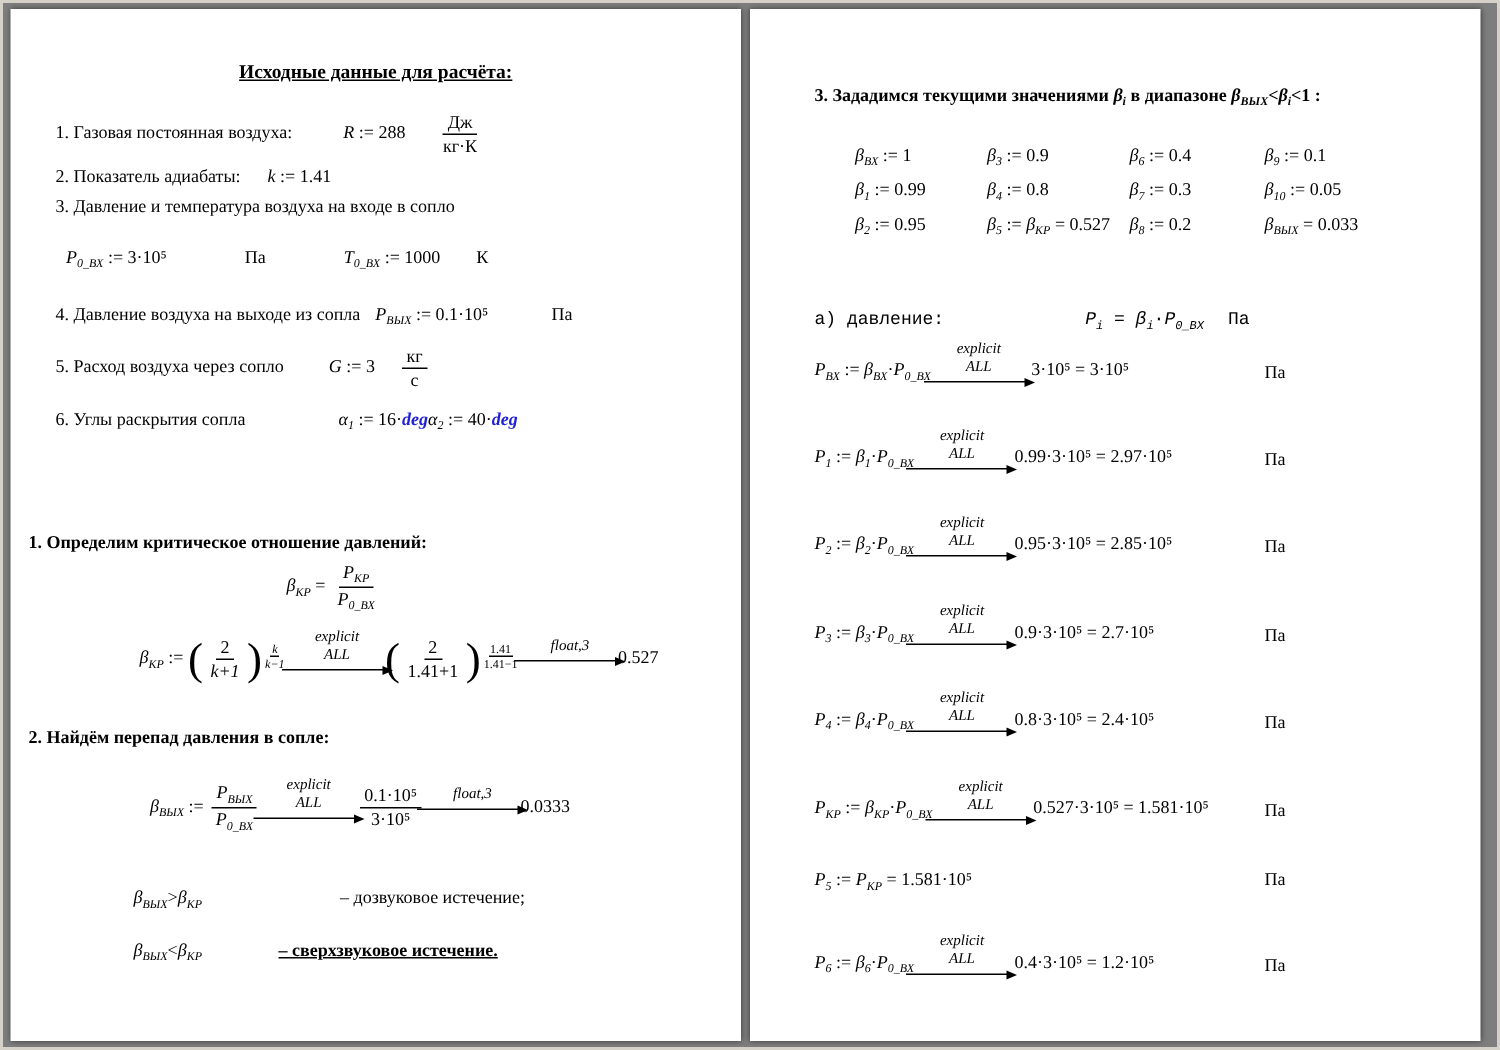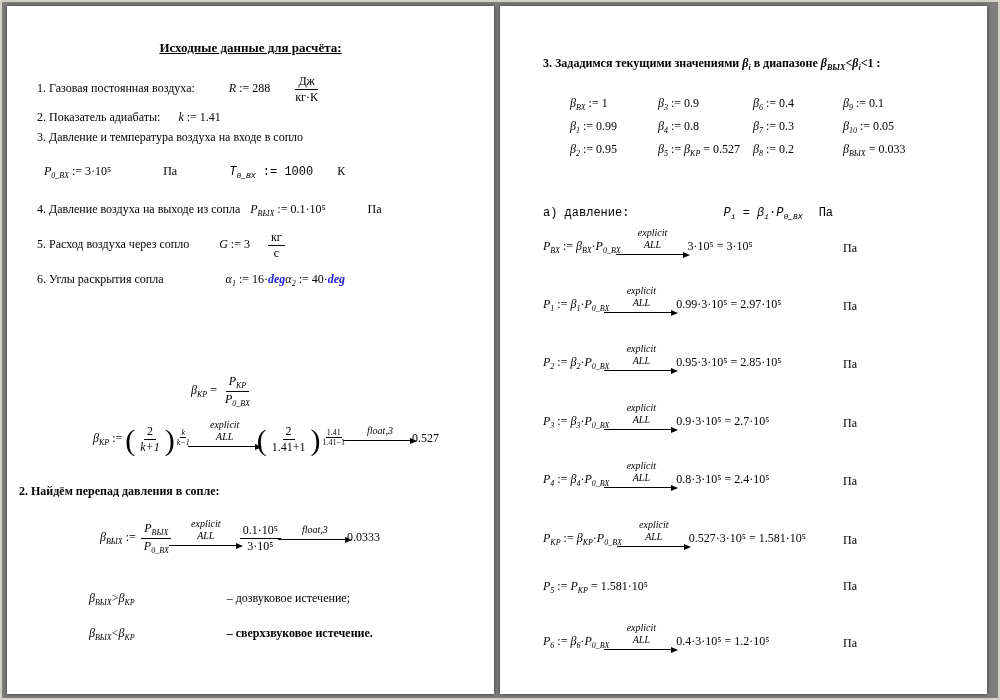--- a/index.html
+++ b/index.html
@@ -58,39 +58,40 @@
       </span>
   </div>
 
   <div class="abs" style="left:30px; top:104px;">
     <span>2. Показатель адиабаты:</span><span class="mtext" style="margin-left:18px;"><span class="v">k</span><span> := 1.41</span></span>
   </div>
 
   <div class="abs" style="left:30px; top:124px;">3. Давление и температура воздуха на входе в сопло</div>
 
   <div class="abs" style="left:37px; top:158px;">
-    <span class="mtext"><span class="v">P</span><span class="vs">0_ВХ</span><span> := 3·10⁵</span></span><span style="margin-left:52px;">Па</span><span class="mtext" style="margin-left:52px;font-family:Liberation Mono, monospace;"><span class="v">T</span><span class="vs">0_ВХ</span><span> := 1000</span></span><span style="margin-left:24px;">К</span>
+    <span class="mtext"><span class="v">P</span><span class="vs">0_ВХ</span><span> := 3·10⁵</span></span><span style="margin-left:52px;">Па</span><span class="mtext" style="margin-left:52px;"><span class="v">T</span><span class="vs">0_ВХ</span><span> := 1000</span></span><span style="margin-left:24px;">К</span>
   </div>
 
   <div class="abs" style="left:30px; top:196px;">
     <span>4. Давление воздуха на выходе из сопла</span><span class="mtext" style="margin-left:10px;"><span class="v">P</span><span class="vs">ВЫХ</span><span> := 0.1·10⁵</span></span><span style="margin-left:42px;">Па</span>
   </div>
 
   <div class="abs" style="left:30px; top:224px;">
     <span>5. Расход воздуха через сопло</span><span class="mtext" style="margin-left:30px;"><span class="v">G</span><span> := 3</span></span><span class="frac" style="margin-left:18px;">
         <span class="fn">кг</span>
         <span class="fd">с</span>
       </span>
   </div>
 
   <div class="abs" style="left:30px; top:266px;">
     <span>6. Углы раскрытия сопла</span><span class="mtext" style="margin-left:62px;"><span class="v">α</span><span class="vs">1</span><span> := 16·</span><span class="kw">deg</span></span><span class="mtext" style=""><span class="v">α</span><span class="vs">2</span><span> := 40·</span><span class="kw">deg</span></span>
   </div>
 
 
+  <div class="abs b" style="left:12px; top:348px;">1. Определим критическое отношение давлений:</div>
 
   <div class="abs" style="left:184px; top:368px;">
     <span class="mtext"><span class="v">β</span><span class="vs">КР</span><span> = </span></span><span class="frac">
         <span class="fn"><span class="v">P</span><span class="vs">КР</span></span>
         <span class="fd"><span class="v">P</span><span class="vs">0_ВХ</span></span>
       </span>
   </div>
 
   <div class="abs" style="left:86px; top:418px;">
     <span class="mtext"><span class="v">β</span><span class="vs">КР</span><span> := </span></span><span class="pgroup">
@@ -140,21 +141,21 @@
         <span class="albl">float,3</span>
         <span class="ashaft"></span>
       </span><span>0.0333</span>
   </div>
 
   <div class="abs" style="left:82px; top:585px;">
     <span class="mtext"><span class="v">β</span><span class="vs">ВЫХ</span><span>&gt;</span><span class="v">β</span><span class="vs">КР</span></span><span style="margin-left:92px;">– дозвуковое истечение;</span>
   </div>
 
   <div class="abs" style="left:82px; top:620px;">
-    <span class="mtext"><span class="v">β</span><span class="vs">ВЫХ</span><span>&lt;</span><span class="v">β</span><span class="vs">КР</span></span><span class="b" style="margin-left:92px;">– сверхзвуковое истечение.</span>
+    <span class="mtext"><span class="v">β</span><span class="vs">ВЫХ</span><span>&lt;</span><span class="v">β</span><span class="vs">КР</span></span><span class="b" style="margin-left:51px;text-decoration:underline;">– сверхзвуковое истечение.</span>
   </div>
 
 </div>
 
 <div class="page" id="page2">
 
   <div class="abs b" style="left:43px; top:50px;">
     <span>3. Зададимся текущими значениями </span><span class="mtext"><span class="v">β</span><span class="vs">i</span></span><span> в диапазоне </span><span class="mtext"><span class="v">β</span><span class="vs">ВЫХ</span><span>&lt;</span><span class="v">β</span><span class="vs">i</span><span>&lt;1 :</span></span>
   </div>
 

